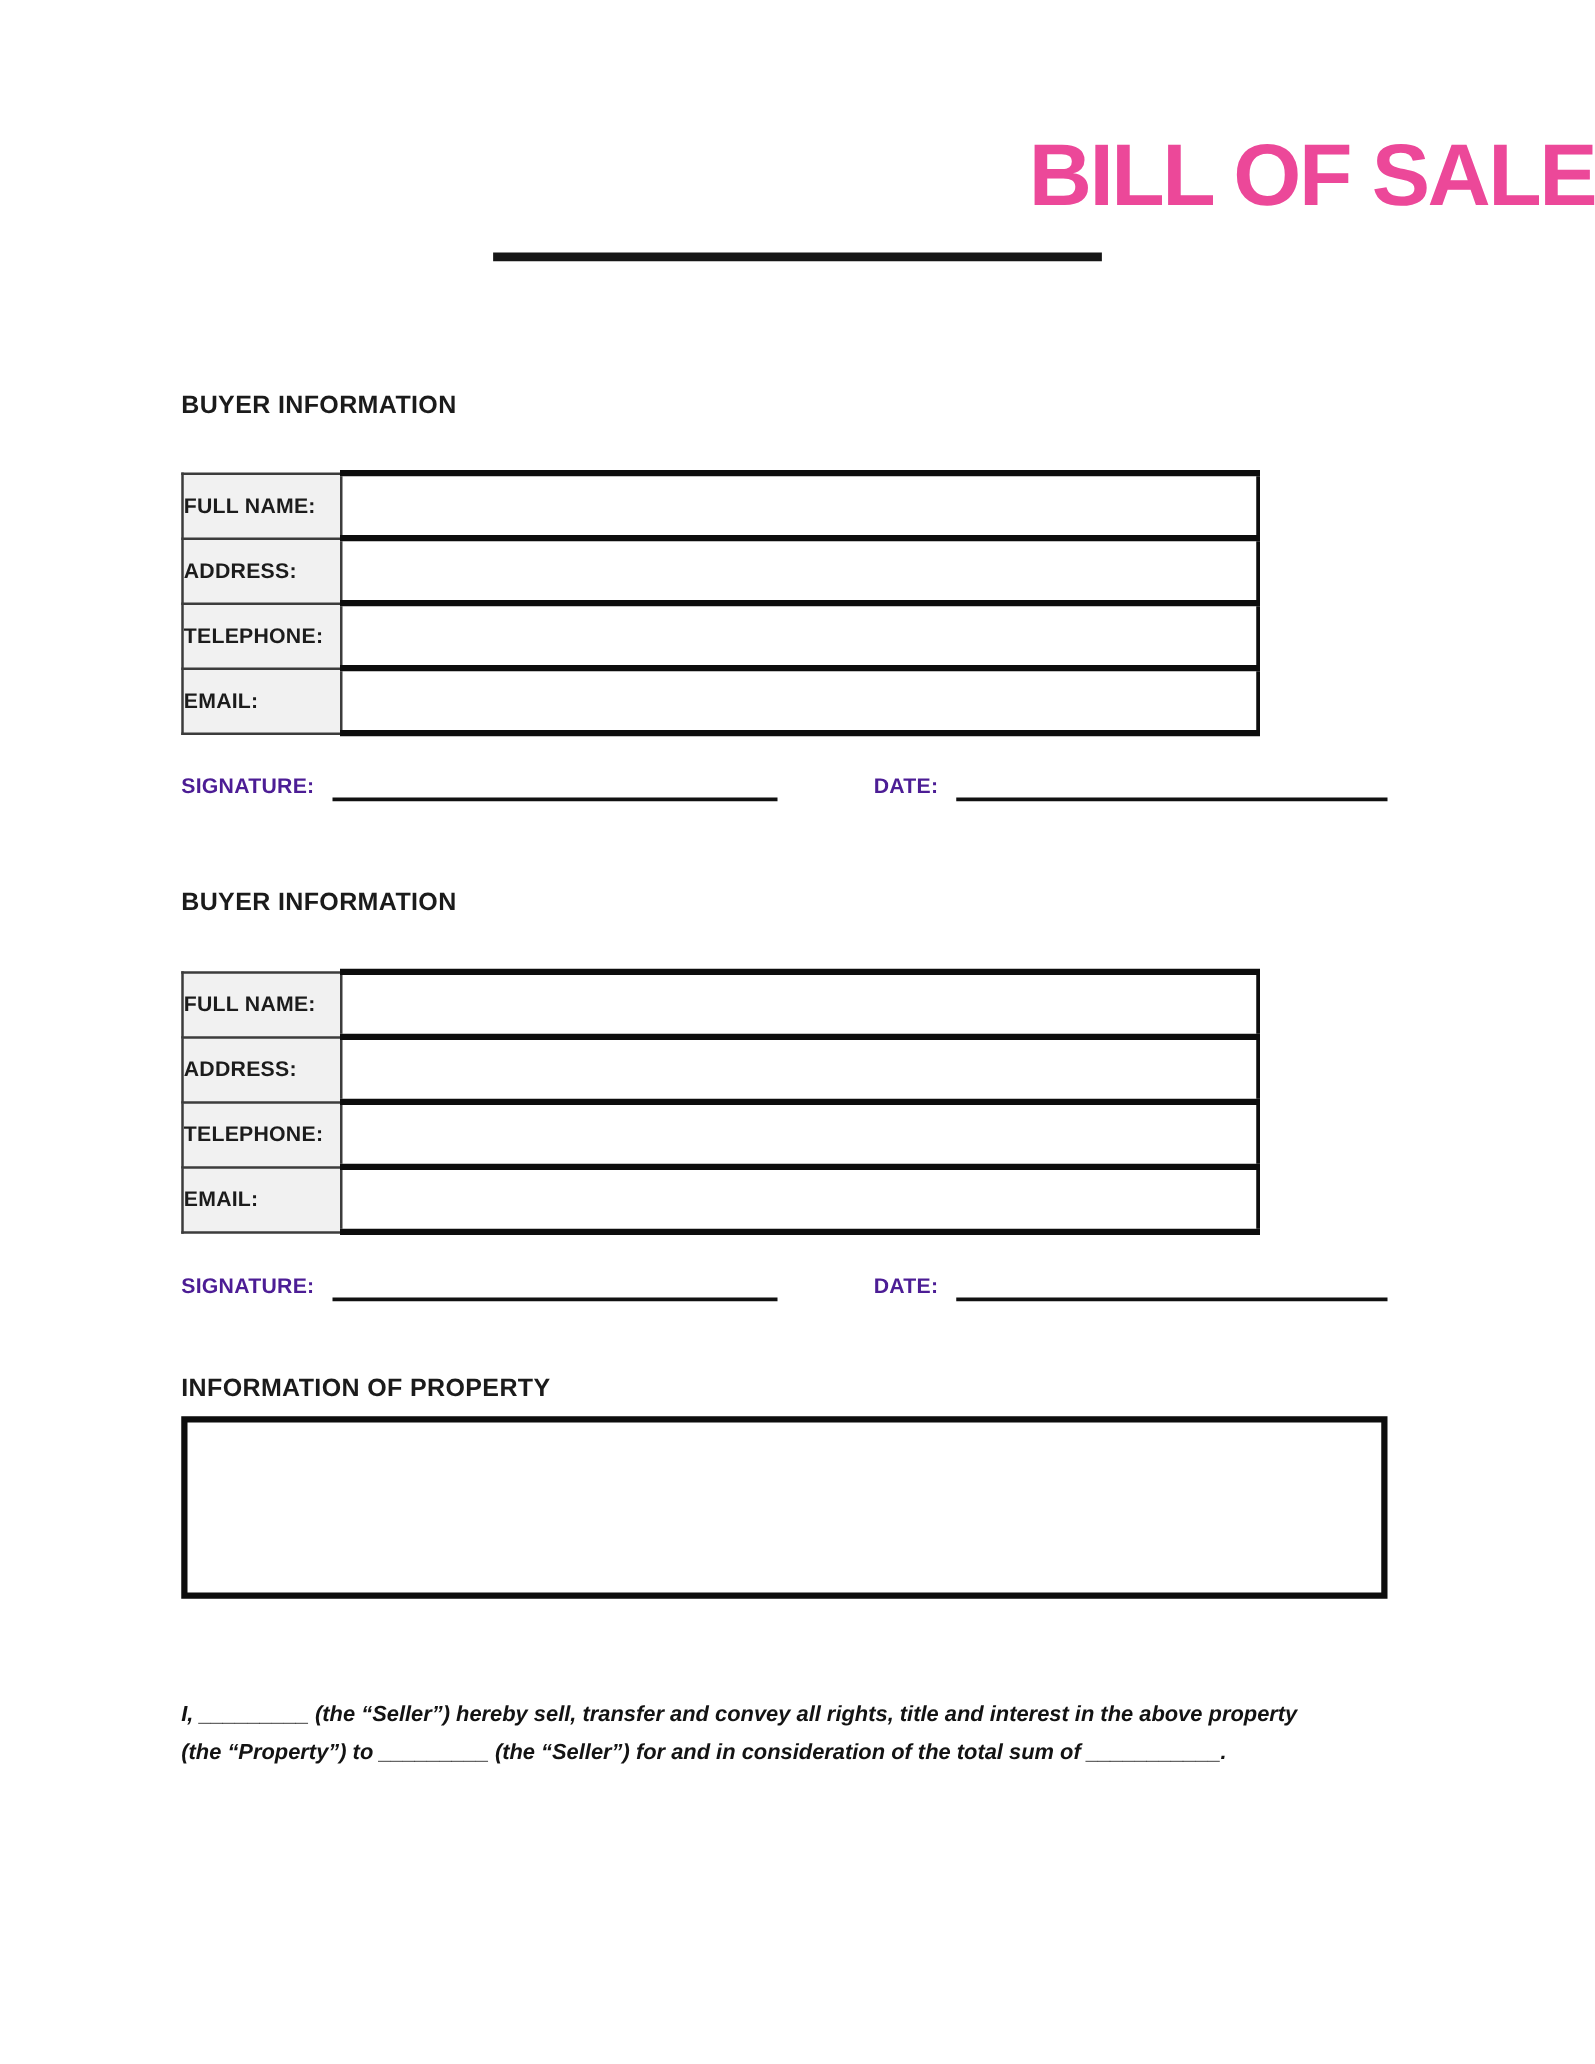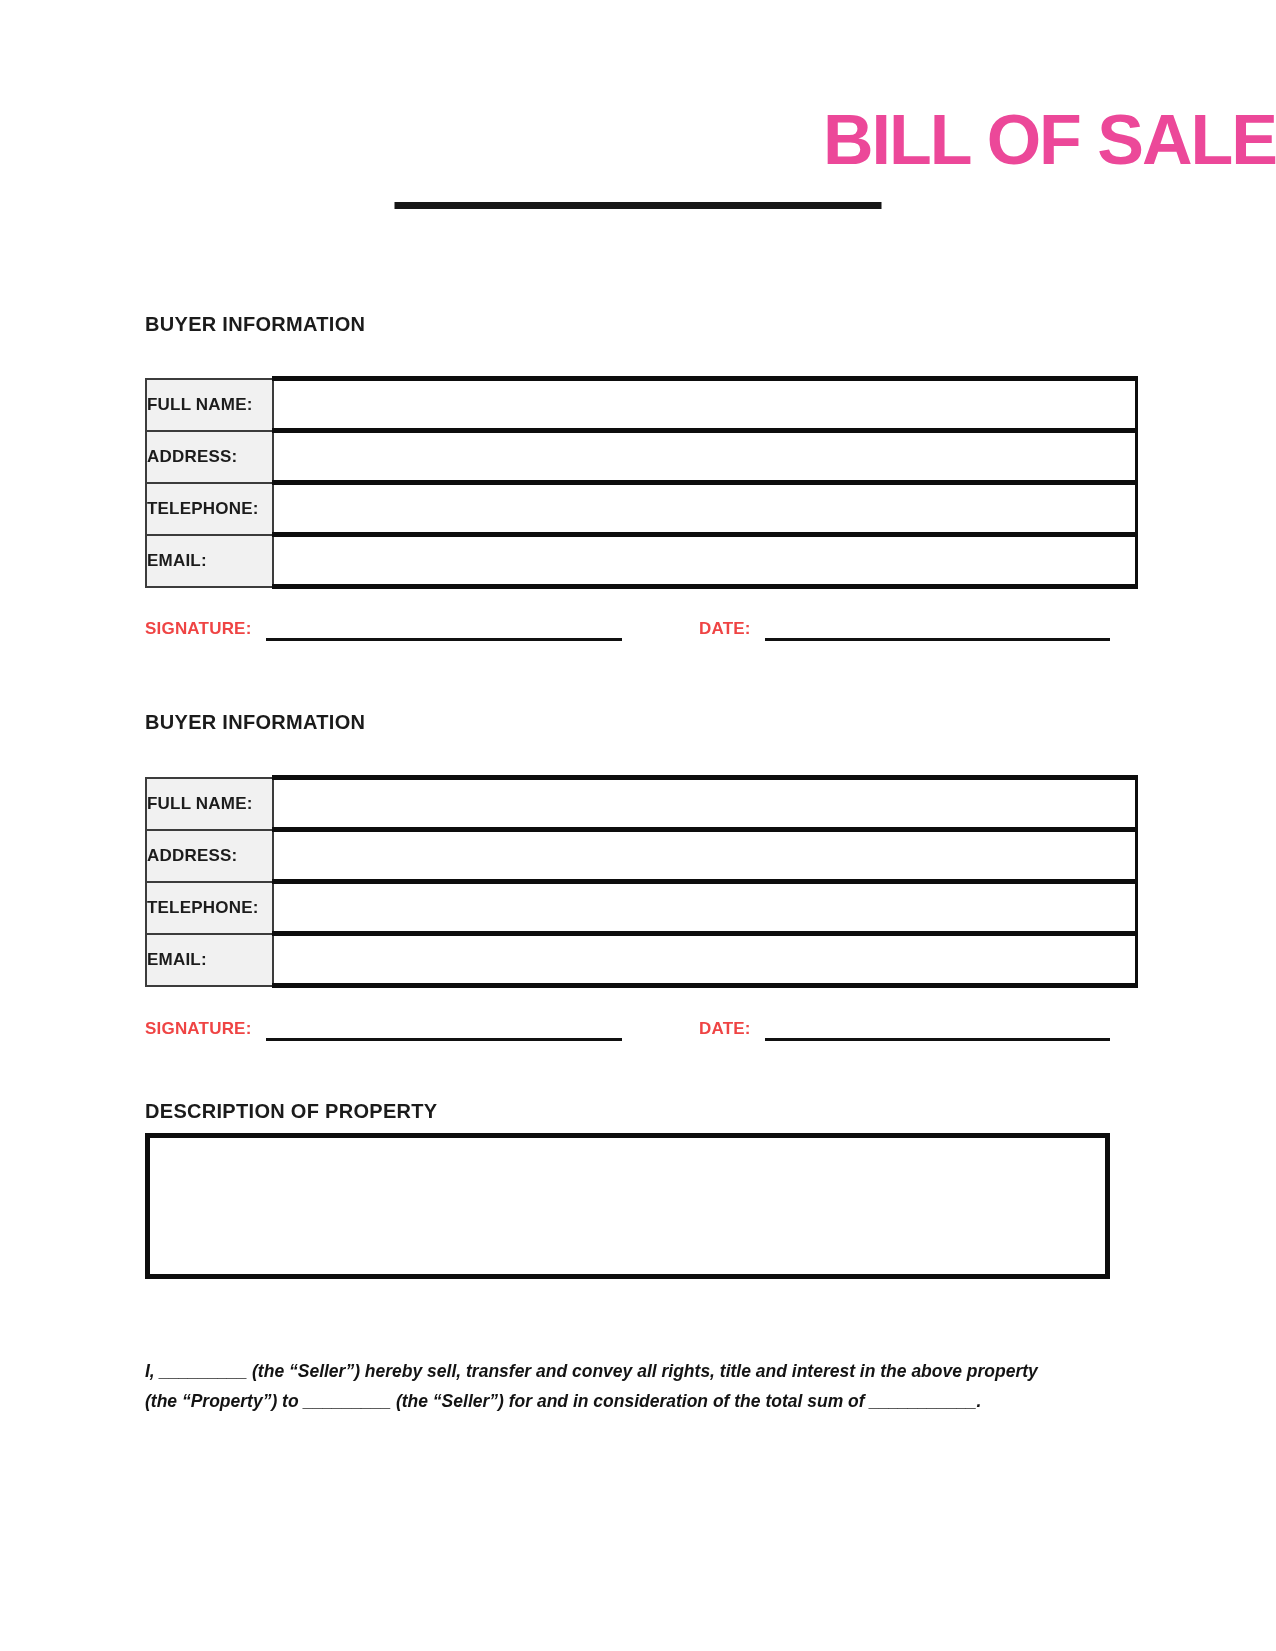--- a/index.html
+++ b/index.html
@@ -45,21 +45,21 @@
   }
   .section-heading {
     margin: 0;
     font-size: 20px;
     font-weight: 700;
     letter-spacing: 0.3px;
     color: #1b1b1b;
   }
   table.info-table {
     border-collapse: collapse;
-    width: 993px;
+    width: 863px;
     table-layout: fixed;
   }
   table.info-table td {
     height: 47px;
     padding: 0;
   }
   td.label-cell {
     width: 125px;
     background: #f1f1f1;
     border: 2px solid #3c3c3c;
@@ -83,21 +83,21 @@
   }
   .sig-group {
     display: flex;
     align-items: flex-end;
   }
   .sig-group.left { width: 477px; }
   .sig-group.right { width: 411px; }
   .sig-label {
     font-size: 17px;
     font-weight: 700;
-    color: #ef4444;
+    color: #4c1d95;
     letter-spacing: 0.2px;
     white-space: nowrap;
     padding-bottom: 2px;
   }
   .sig-line {
     flex: 1;
     margin-left: 14px;
     border-bottom: 3px solid #111111;
     height: 22px;
   }
@@ -211,21 +211,21 @@
       <span class="sig-label">SIGNATURE:</span>
       <span class="sig-line"></span>
     </div>
     <div class="sig-group right">
       <span class="sig-label">DATE:</span>
       <span class="sig-line"></span>
     </div>
   </div>
 
   <div class="content" style="top:1100px;">
-    <h2 class="section-heading">DESCRIPTION OF PROPERTY</h2>
+    <h2 class="section-heading">INFORMATION OF PROPERTY</h2>
   </div>
   <div class="description-box"></div>
 
   <div class="legal">
     <div class="legal-line">I, _________ (the “Seller”) hereby sell, transfer and convey all rights, title and interest in the above property</div>
     <div class="legal-line">(the “Property”) to _________  (the “Seller”) for and in consideration of the total sum of ___________.</div>
   </div>
 
 
 </div>

